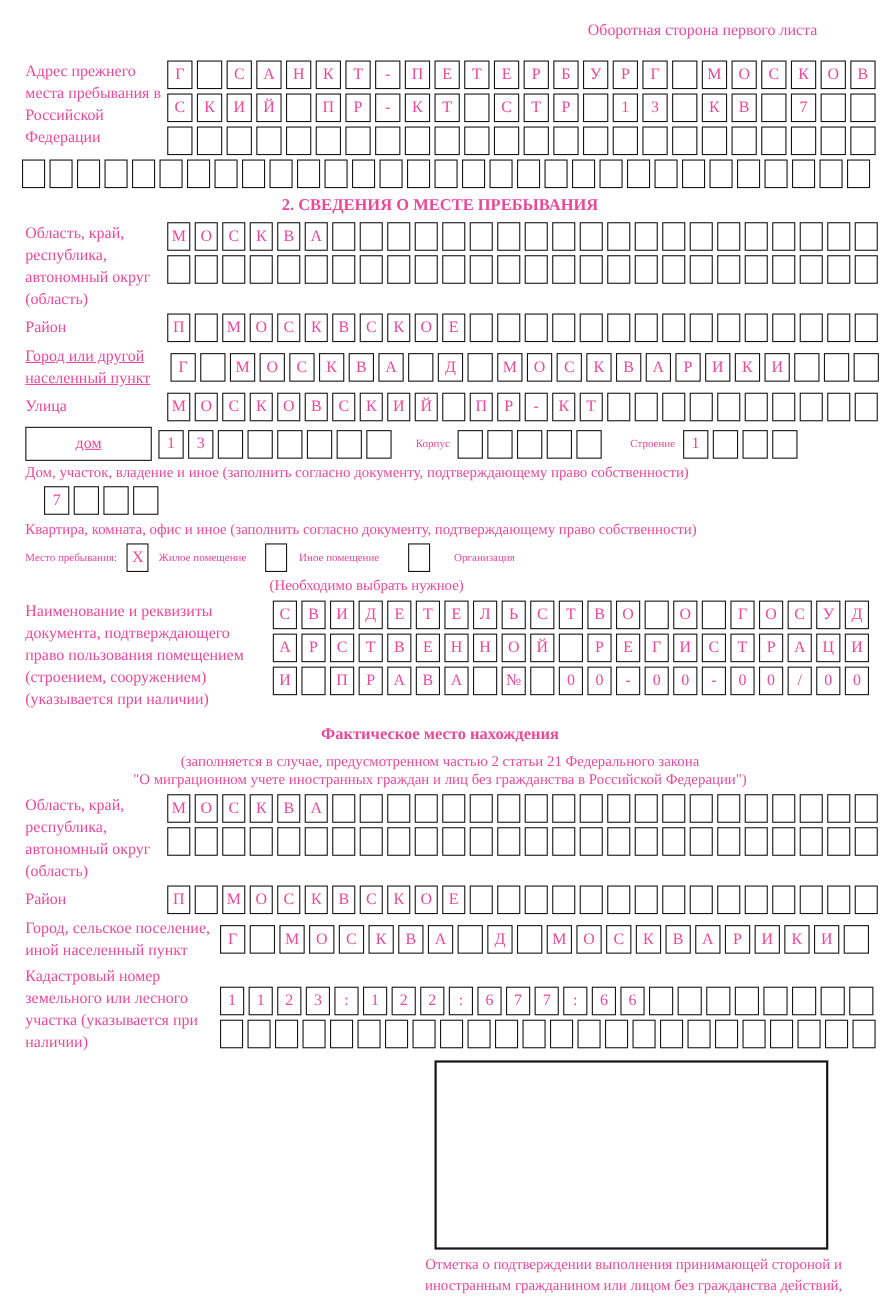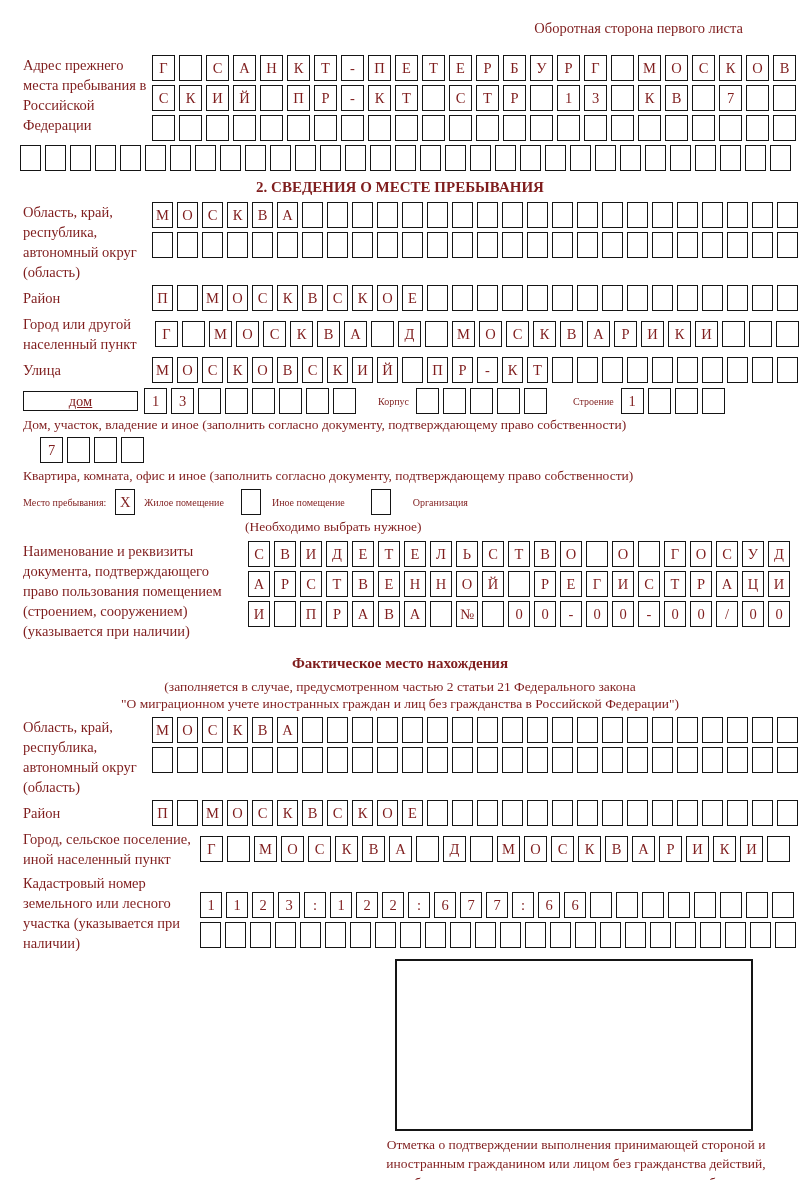--- a/index.html
+++ b/index.html
@@ -1,17 +1,17 @@
 <!DOCTYPE html>
 <html><head>
 <meta charset="utf-8">
 <style>
   html,body{margin:0;padding:0;background:#fff;}
   .page{
-    width:800px;height:1180px;background:#fff;color:#7f1d1d;
+    width:800px;height:1180px;background:#fff;color:#ec4899;
     font-family:"Liberation Serif","DejaVu Serif",serif;
     position:relative;overflow:hidden;box-sizing:border-box;
     padding:20px 5px 0 23px;
   }
   .hdr-note{text-align:right;padding-right:52px;font-size:14.5px;}
   .frow{display:flex;align-items:flex-start;}
   .frow.vcenter{align-items:center;}
   .lbl{font-size:14.5px;line-height:20px;flex:none;}
   .gcol{flex:none;}
   .cellrow{display:flex;gap:4px;flex:none;}
@@ -19,21 +19,21 @@
   .cell{
     width:var(--cw,21px);height:26px;flex:none;box-sizing:border-box;
     border:1.6px solid #151515;display:flex;align-items:center;justify-content:center;
     font-size:14.5px;line-height:1;background:#fff;
   }
   .cw23{--cw:23px;} .cw22{--cw:22px;} .cw21{--cw:21px;}
   .caption{font-size:13.5px;line-height:17px;}
   .center{text-align:center;}
   .sec-title{font-weight:bold;font-size:15px;text-align:center;margin:8px 0 6px -18px;}
   .labelbox{
-    border:1.6px solid #151515;height:20px;box-sizing:border-box;
+    border:1.6px solid #151515;height:31px;box-sizing:border-box;
     display:flex;align-items:center;justify-content:center;font-size:14.5px;flex:none;background:#fff;text-decoration:underline;
   }
   .inline-lbl{font-size:10px;flex:none;}
   .stamp-box{border:2px solid #151515;box-sizing:border-box;background:#fff;}
 </style>
 </head>
 <body>
 
 <div class="page">
 
@@ -246,21 +246,21 @@
         <div class="cell"></div>
         <div class="cell"></div>
         <div class="cell"></div>
         <div class="cell"></div>
         <div class="cell"></div>
         <div class="cell"></div>
       </div>
   </div>
 
   <div class="frow vcenter" style="margin-top:3px;">
-    <div class="lbl" style="width:132px;">Город или другой населенный пункт</div>
+    <div class="lbl" style="width:132px;text-decoration:underline;">Город или другой населенный пункт</div>
     <div class="cellrow cw23">
         <div class="cell">Г</div>
         <div class="cell"></div>
         <div class="cell">М</div>
         <div class="cell">О</div>
         <div class="cell">С</div>
         <div class="cell">К</div>
         <div class="cell">В</div>
         <div class="cell">А</div>
         <div class="cell"></div>

